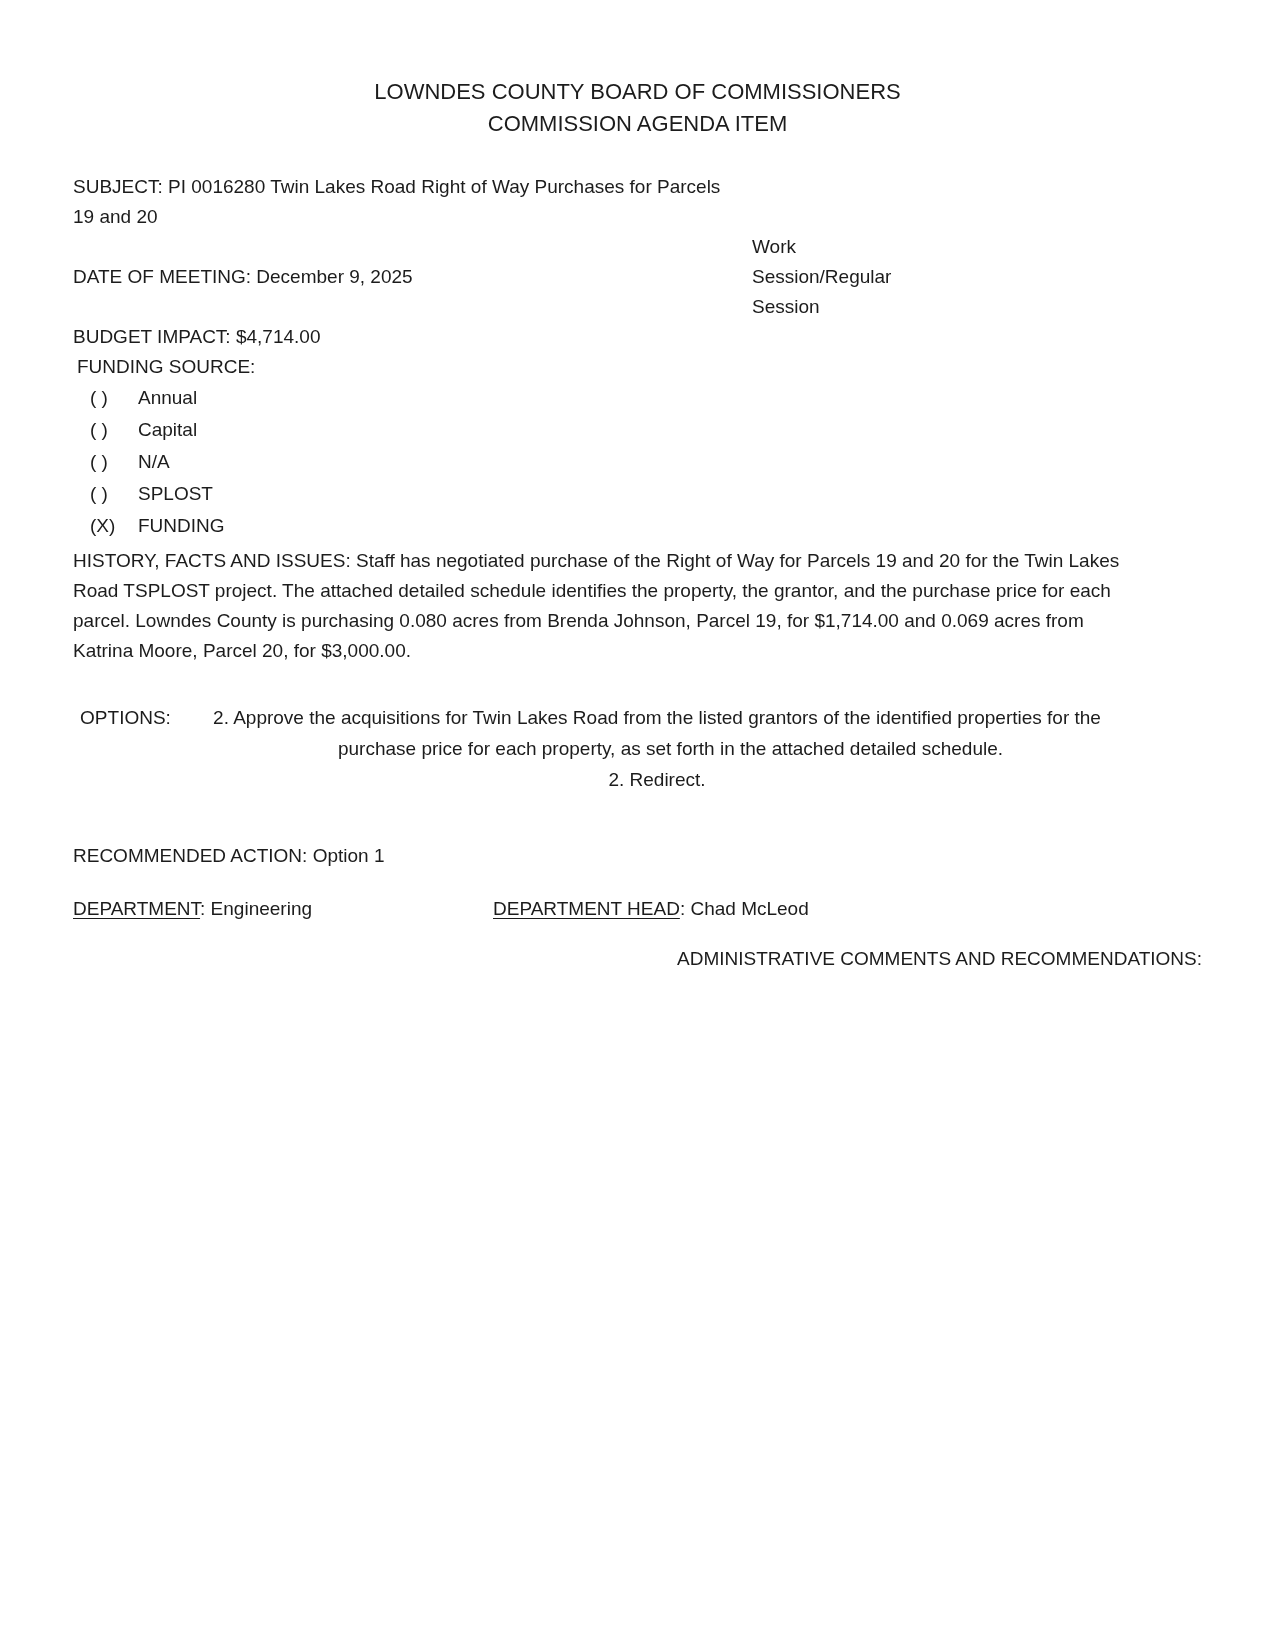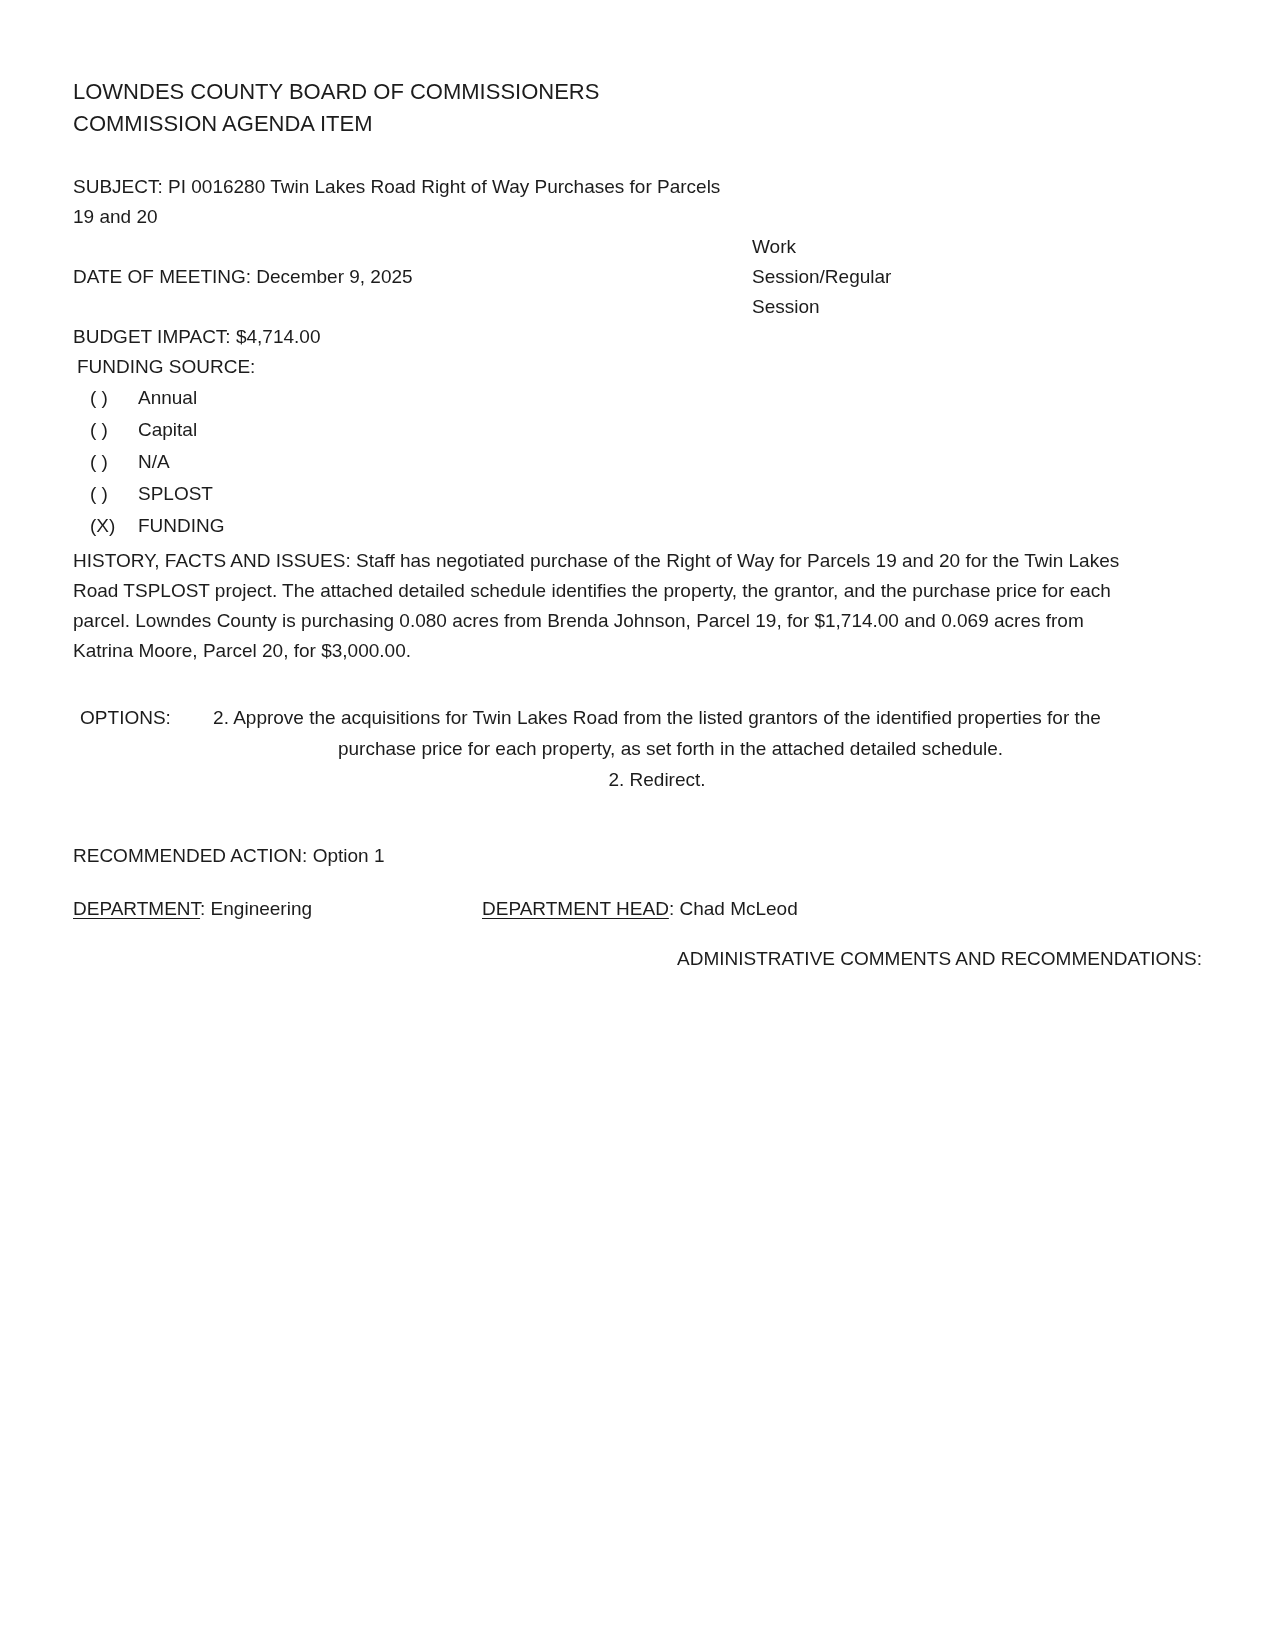--- a/index.html
+++ b/index.html
@@ -4,41 +4,41 @@
 <style>
   * { margin:0; padding:0; box-sizing:border-box; }
   html, body { background:#ffffff; }
   body {
     width:1275px; height:1650px;
     font-family:"Liberation Sans", sans-serif;
     font-size:19px; color:#1c1c1c;
     overflow:hidden;
   }
   .doc { padding:76px 73px 0 73px; position:relative; }
-  .title-block { font-size:22px; line-height:32px; }
+  .title-block { text-align:center; font-size:22px; line-height:32px; }
   .subject-block { margin-top:32px; width:660px; line-height:30px; }
   .meeting-row { position:relative; height:90px; }
   .date-line { padding-top:30px; line-height:30px; }
   .session-block { position:absolute; left:679px; top:0; width:172px; line-height:30px; }
   .budget-line { line-height:30px; }
   .funding-line { line-height:30px; padding-left:4px; }
   .funding-list { list-style:none; margin:0; }
   .funding-item { line-height:32px; padding-left:17px; }
   .funding-mark { display:inline-block; width:48px; }
   .county-action {
     margin-top:22px; width:878px; line-height:30px;
     border-bottom:2px solid #111; padding-bottom:4px;
   }
   .history-block { margin-top:4px; width:1063px; line-height:30px; }
   .options-row { margin-top:36px; display:flex;text-align:center; }
   .options-label { flex:0 0 105px; line-height:31px; }
   .options-items { width:958px; line-height:31px; }
   .options-item { padding-left:27px; text-indent:-27px; }
   .recommended-line { margin-top:46px; line-height:30px; }
-  .dept-row { margin-top:23px; line-height:30px; display:flex; }
+  .dept-row { margin-top:23px; line-height:30px; display:flex;gap:11px; }
   .dept-left { flex:0 0 409px; }
   .u { text-decoration:underline; text-underline-offset:3px; }
   .admin-line { margin-top:20px; line-height:30px;text-align:right; }
 </style>
 </head>
 <body>
 
 <div class="doc">
 
   <div class="title-block">

